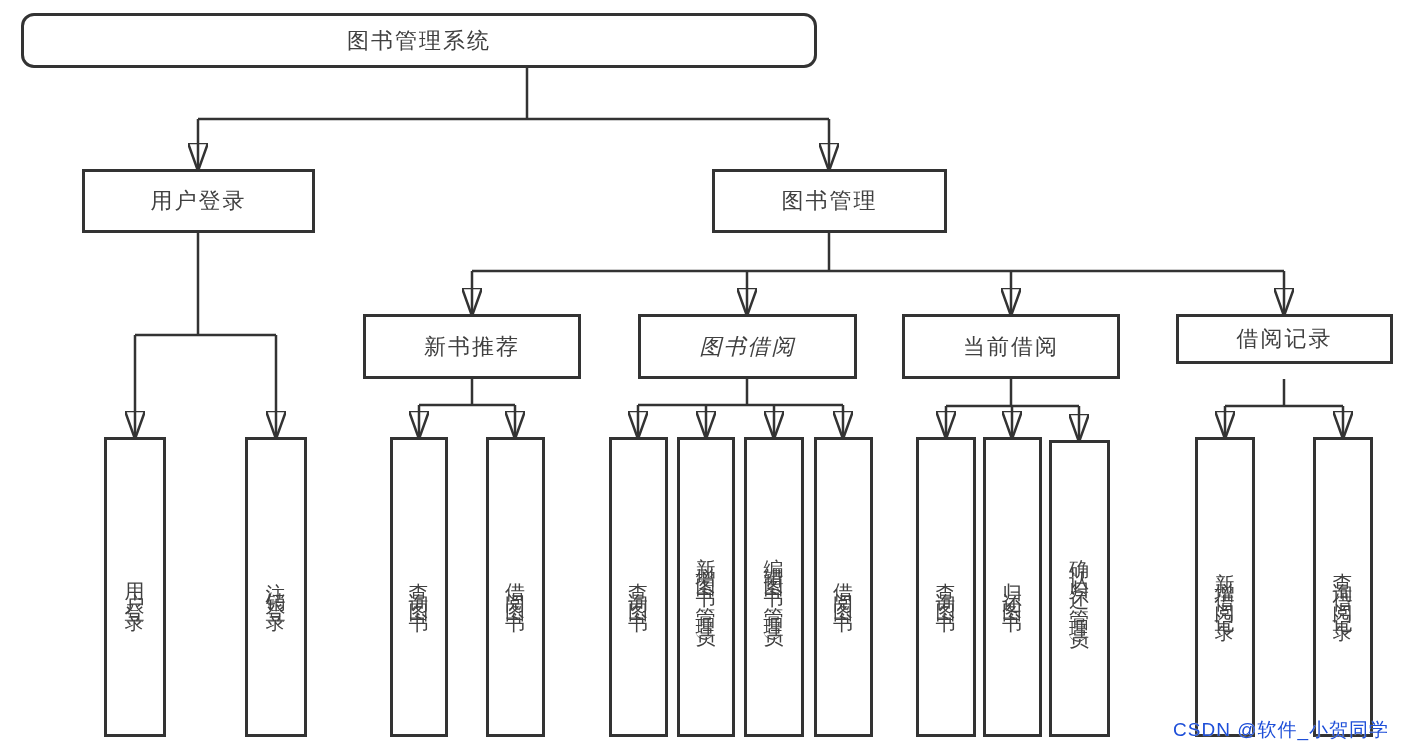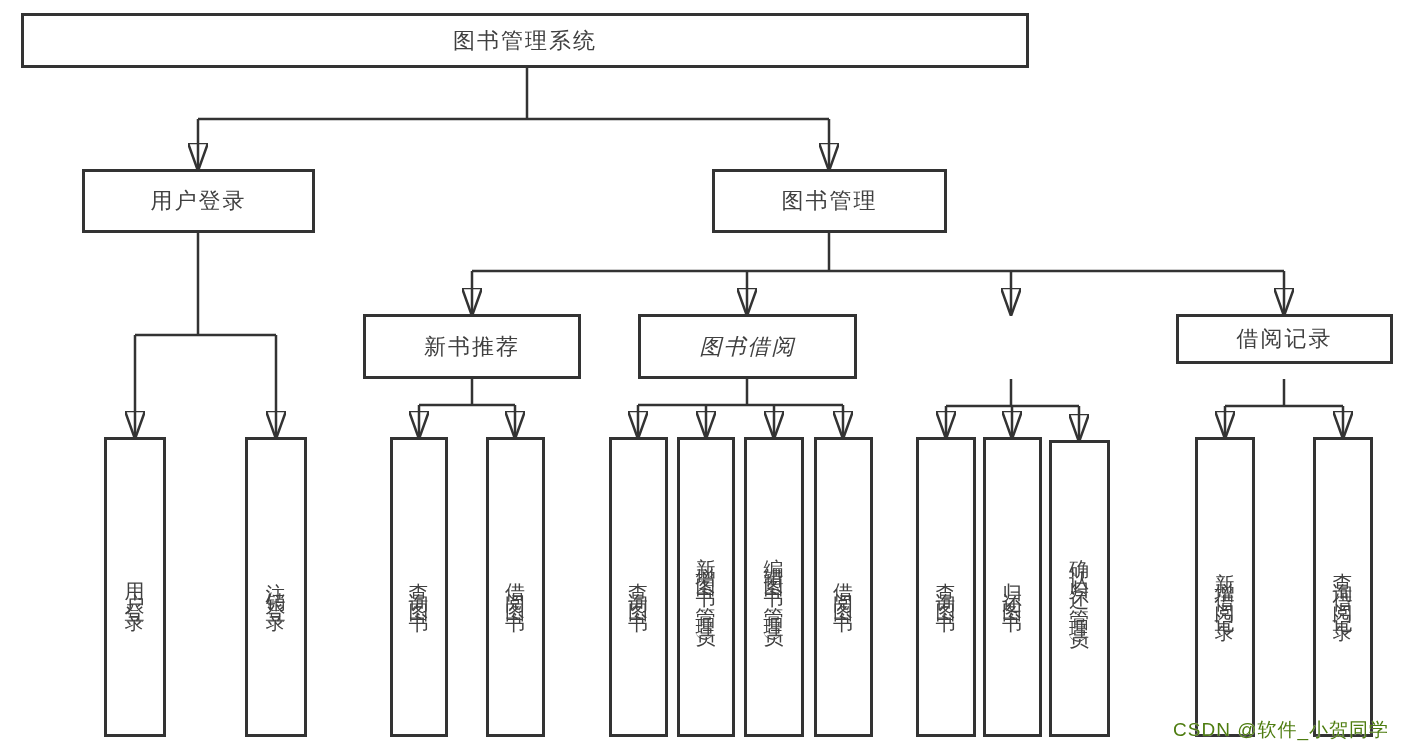--- a/index.html
+++ b/index.html
@@ -50,21 +50,21 @@
     text-orientation: mixed;
     letter-spacing: 10px;
     line-height: 1;
     white-space: nowrap;
   }
   .watermark {
     position: absolute;
     right: 16px;
     bottom: 4px;
     font-size: 19px;
-    color: #4d7c0f;
+    color: #1d4ed8;
     letter-spacing: 1px;
     z-index: 5;
     text-shadow: 0 0 1px #ffffff;
     white-space: nowrap;
   }
 </style>
 </head>
 <body>
 
 <div class="stage">
@@ -124,37 +124,40 @@
     </g>
 
     <g>
       <path d="M1284 379 V406"></path>
       <path d="M1225 406 H1343"></path>
       <path d="M1225 406 V437" marker-end="url(#arrow)"></path>
       <path d="M1343 406 V437" marker-end="url(#arrow)"></path>
     </g>
   </svg>
 
-  <div class="node hnode" style="left:21px; top:13px; width:1008px; height:55px;">
+  <div class="node hnode" style="left:21px; top:13px; width:796px; height:55px;border-radius:13px;">
     <span>图书管理系统</span>
   </div>
 
   <div class="node hnode" style="left:82px; top:169px; width:233px; height:64px;">
     <span>用户登录</span>
   </div>
   <div class="node hnode" style="left:712px; top:169px; width:235px; height:64px;">
     <span>图书管理</span>
   </div>
 
   <div class="node hnode" style="left:363px; top:314px; width:218px; height:65px;">
     <span>新书推荐</span>
   </div>
   <div class="node hnode" style="left:638px; top:314px; width:219px; height:65px;font-style:italic;">
     <span>图书借阅</span>
   </div>
+  <div class="node hnode" style="left:902px; top:314px; width:218px; height:65px;">
+    <span>当前借阅</span>
+  </div>
   <div class="node hnode" style="left:1176px; top:314px; width:217px; height:50px;">
     <span>借阅记录</span>
   </div>
 
   <div class="node leaf" style="left:104px; top:437px; width:62px; height:300px;">
     <span class="vtext">用户登录</span>
   </div>
   <div class="node leaf" style="left:245px; top:437px; width:62px; height:300px;">
     <span class="vtext">注销登录</span>
   </div>

